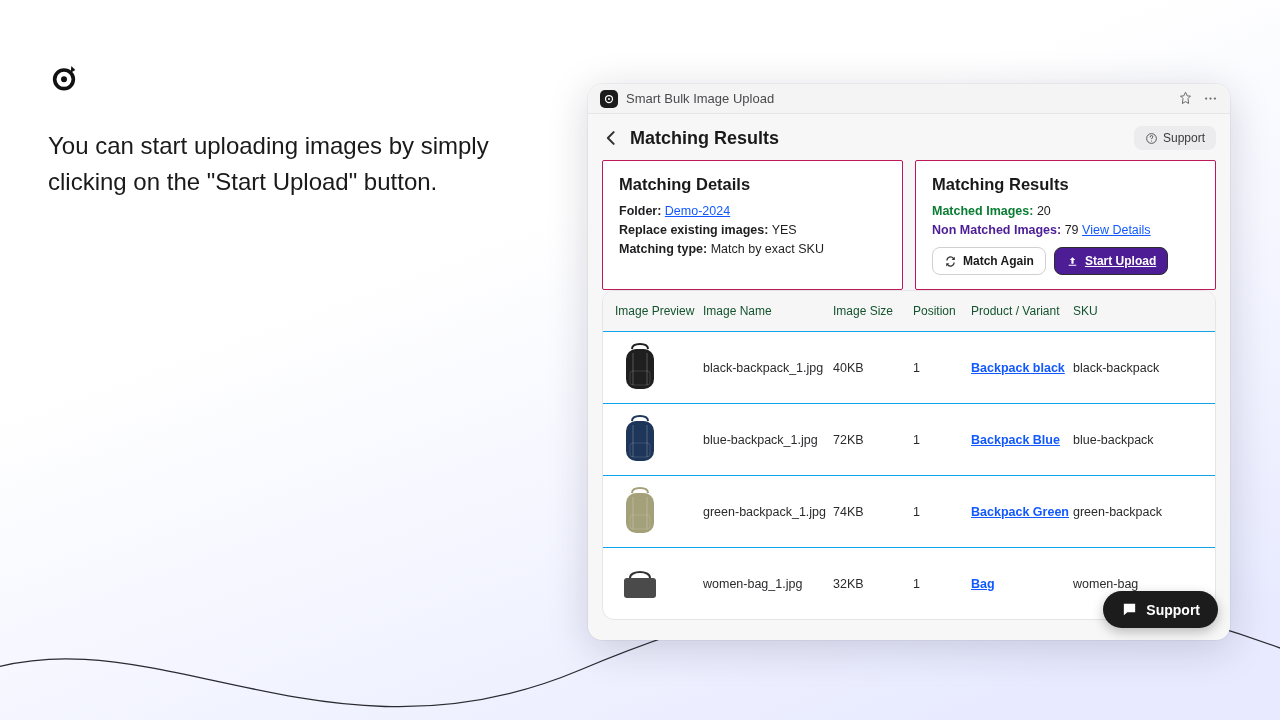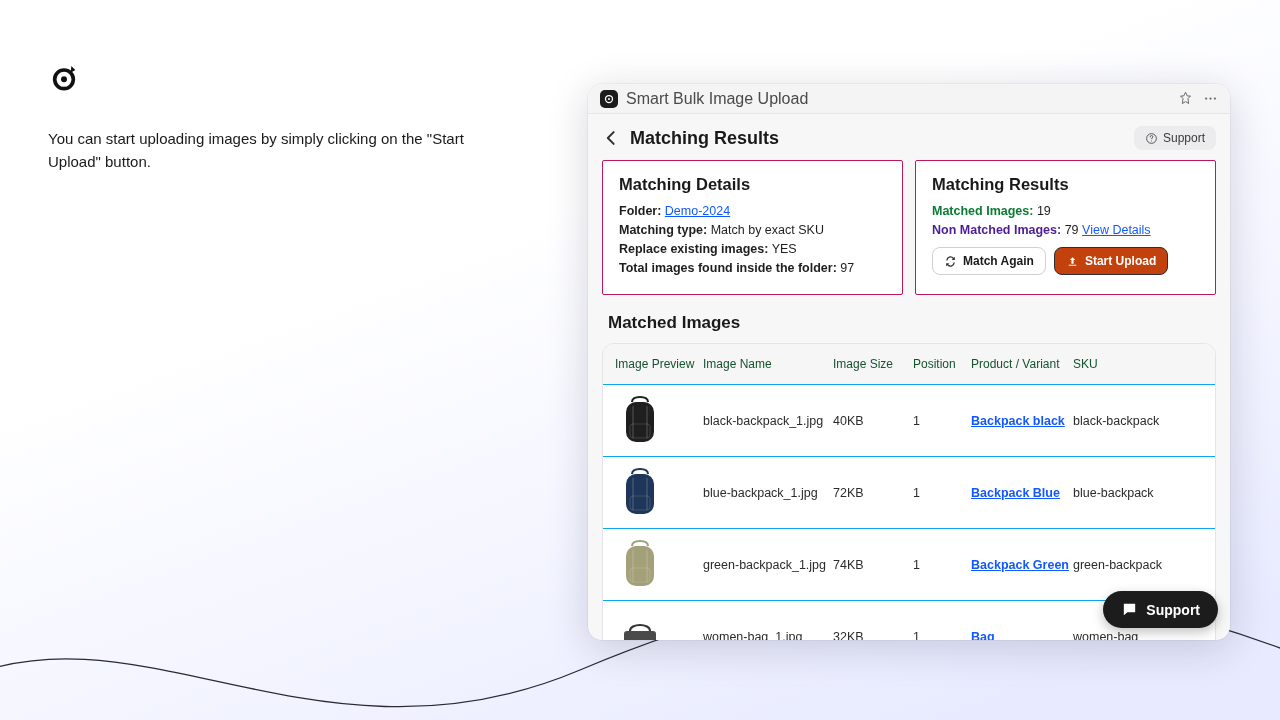--- a/index.html
+++ b/index.html
@@ -10,33 +10,33 @@
     position: relative; overflow: hidden;
     color: #1a1a1a;
   }
   .wave {
     position: absolute; left: -40px; bottom: -40px; width: 1400px; height: 200px;
     pointer-events: none;
   }
   .marketing { position: absolute; left: 48px; top: 62px; width: 470px; }
   .logo { width: 32px; height: 32px; }
   .headline { font-size: 42px; line-height: 1.35; font-weight: 540; margin-top: 64px; letter-spacing: -0.5px; }
-  .subhead { font-size: 15px; line-height: 1.5; margin-top: 34px; font-weight: 400; }
+  .subhead { font-size: 24px; line-height: 1.5; margin-top: 34px; font-weight: 400; }
   .app-window {
     position: absolute; left: 588px; top: 84px; width: 642px; height: 556px;
     background: #f7f7f7; border-radius: 14px;
     box-shadow: 0 8px 40px rgba(30,30,60,.18), 0 0 0 1px rgba(0,0,0,.04);
     overflow: hidden;
   }
   .titlebar {
     height: 30px; display: flex; align-items: center; padding: 0 12px;
     background: #f4f4f4; border-bottom: 1px solid #e6e6e8;
   }
   .titlebar .app-ico { width: 18px; height: 18px; border-radius: 5px; background: #1c1c1c; display:flex; align-items:center; justify-content:center; margin-right: 8px; }
-  .title-text { font-size: 16px; color: #4a4a4d; }
+  .title-text { font-size: 13px; color: #4a4a4d; }
   .tbar-right { margin-left: auto; display: flex; gap: 10px; align-items:center; color:#6b6b70; }
   .page-head {
     display: flex; align-items: center; padding: 12px 14px 10px 14px;
   }
   .back-arrow { width: 20px; height: 20px; margin-right: 8px; color:#303033; cursor:pointer; }
   .page-title { font-size: 18px; font-weight: 700; }
   .support-btn {
     margin-left: auto; display:flex; align-items:center; gap:5px;
     background:#ececee; border-radius:8px; padding:5px 11px;
     font-size:12px; color:#3a3a3d; font-weight:500; cursor:pointer;
@@ -51,21 +51,21 @@
   .kv .k { font-weight:700; }
   .link { color:#1159ff; text-decoration:underline; cursor:pointer;text-align:center; }
   .green { color:#0a7d33; font-weight:700;text-align:center; }
   .red { color:#4c1d95; font-weight:700; }
   .action-row { display:flex; gap:8px; margin-top:10px; }
   .btn {
     display:flex; align-items:center; gap:6px; font-size:12px; font-weight:600;
     padding:6px 11px; border-radius:8px; border:1px solid #d0d0d4; background:#fff;
     cursor:pointer;
   }
-  .btn.primary { background:#c2410c; color:#fff; border-color:#2d2d2f; }
+  .btn.primary { background:#4c1d95; color:#fff; border-color:#2d2d2f;text-decoration:underline; }
   .section-title { font-size:17px; font-weight:700; padding: 18px 20px 10px 20px; }
   .table-wrap {
     margin: 0 14px; background:#fff; border:1px solid #e5e5e8; border-radius:12px;
     overflow:hidden;
   }
   .thead, .trow { display:grid; grid-template-columns: 88px 130px 80px 58px 102px 100px; align-items:center; padding: 0 12px; }
   .thead { height:40px; background:#f6f6f7; font-size:12px; color:#14532d; font-weight:500; }
   .trow { height:72px; border-top:1px solid #0ea5e9; font-size:12.5px; color:#2b2b2e; }
   .thumb { width:50px; height:58px; display:flex; align-items:center; justify-content:center; }
   .chatpill {
@@ -126,46 +126,44 @@
           <circle cx="12" cy="16.5" r="1" fill="#555"></circle>
         </svg>
       <span>Support</span>
     </div>
   </div>
 
   <div class="cards">
     <div class="card">
       <h3>Matching Details</h3>
       <div class="kv"><span class="k">Folder:</span> <span class="link">Demo-2024</span></div>
+      <div class="kv"><span class="k">Replace existing images:</span> <span>YES</span></div>
       <div class="kv"><span class="k">Matching type:</span> <span>Match by exact SKU</span></div>
-      <div class="kv"><span class="k">Replace existing images:</span> <span>YES</span></div>
-      <div class="kv"><span class="k">Total images found inside the folder:</span> <span>97</span></div>
     </div>
     <div class="card">
       <h3>Matching Results</h3>
-      <div class="kv"><span class="green">Matched Images:</span> <span>19</span></div>
+      <div class="kv"><span class="green">Matched Images:</span> <span>20</span></div>
       <div class="kv"><span class="red">Non Matched Images:</span> <span>79</span> <span class="link">View Details</span></div>
       <div class="action-row">
         <div class="btn">
           <svg width="13" height="13" viewBox="0 0 24 24">
               <path d="M4 10a8 8 0 0114-5l2-2v6h-6l2.3-2.3A5.5 5.5 0 006.5 10M20 14a8 8 0 01-14 5l-2 2v-6h6l-2.3 2.3A5.5 5.5 0 0017.5 14" fill="#333"></path>
             </svg>
           <span>Match Again</span>
         </div>
         <div class="btn primary">
           <svg width="13" height="13" viewBox="0 0 24 24">
               <path d="M12 4l5 5h-3v7h-4v-7H7l5-5zM5 20h14v-2H5z" fill="#fff"></path>
             </svg>
           <span>Start Upload</span>
         </div>
       </div>
     </div>
   </div>
 
-  <div class="section-title">Matched Images</div>
 
   <div class="table-wrap">
     <div class="thead">
       <div>Image Preview</div>
       <div>Image Name</div>
       <div>Image Size</div>
       <div>Position</div>
       <div>Product / Variant</div>
       <div>SKU</div>
     </div>

